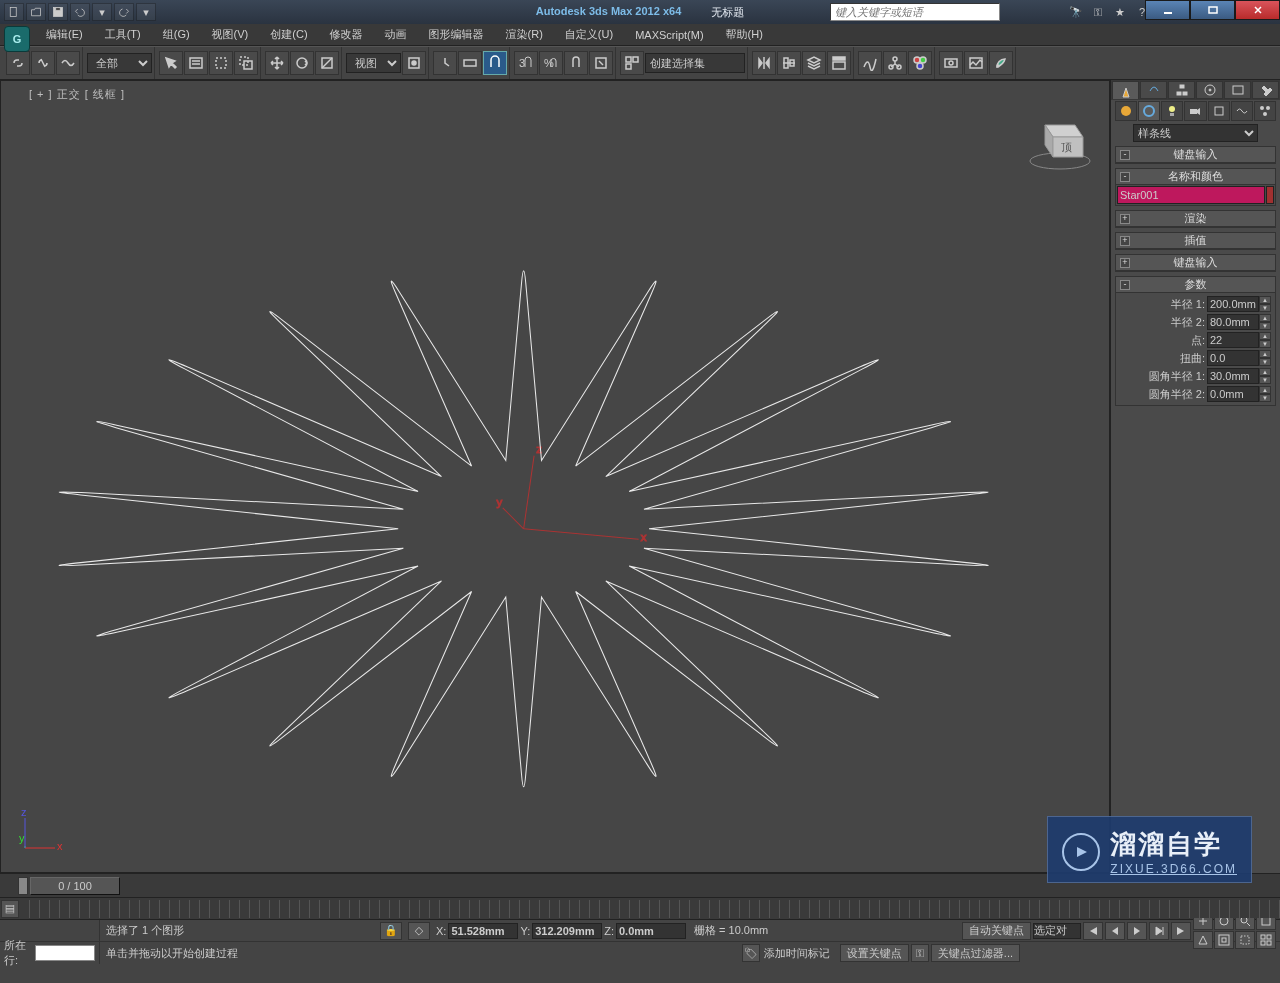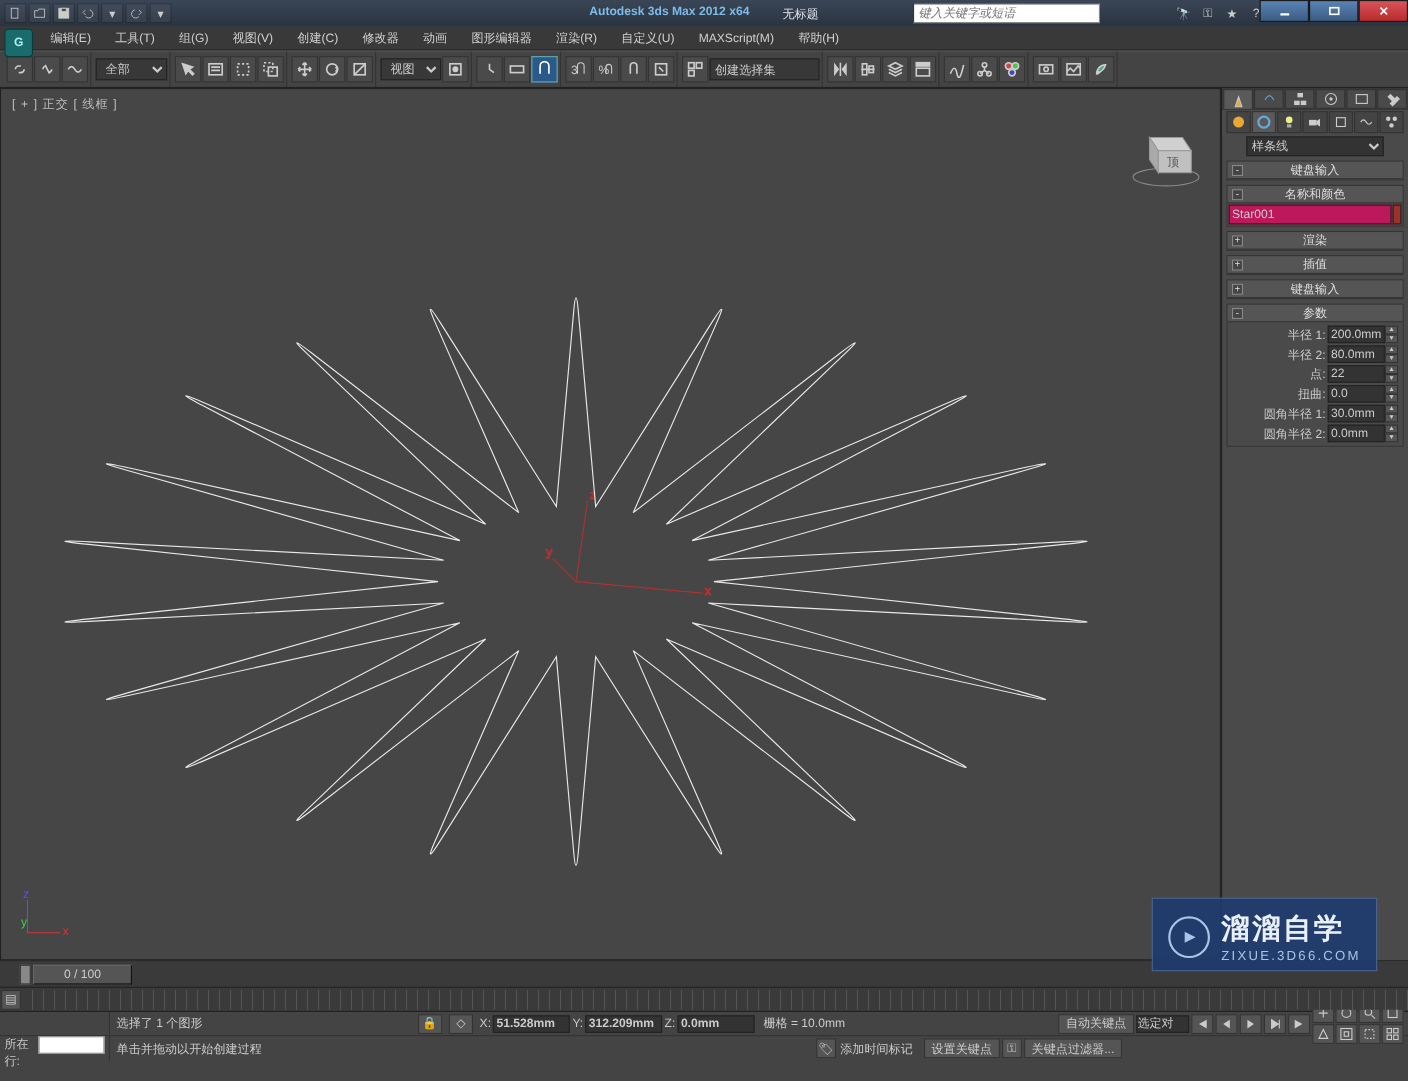--- a/index.html
+++ b/index.html
@@ -34,21 +34,21 @@
   .tb-btn { width:24px; height:24px; background:#4a4a4a; border:1px solid #333; display:flex;align-items:center;justify-content:center; cursor:pointer;}
   .tb-btn.active { background:#2a5a8a; border:1px solid #6aa;}
   .tb-btn svg { width:16px;height:16px; stroke:#ccc; fill:none; stroke-width:1.5;}
   .tb-select { height:20px; background:#383838; border:1px solid #222; color:#ccc; padding:0 4px;}
   .tb-select.wide{width:65px;} .tb-select.view{width:55px;}
   .tb-input-sel { width:100px; height:20px; background:#383838; border:1px solid #222; color:#ccc; padding:0 4px;}
 
   
   .main { position:absolute; top:80px; left:0; right:0; bottom:110px; display:flex; }
   .viewport-wrap { flex:1; background:#464646; position:relative; border:1px solid #222;}
-  .viewport-label { position:absolute; left:10px; top:6px; color:#bfbfbf; letter-spacing:1px;}
+  .viewport-label { position:absolute; left:0; top:6px; color:#bfbfbf; letter-spacing:1px;padding-left:28px;}
   .viewport { width:100%; height:100%;}
   .viewcube { position:absolute; right:14px; top:24px; width:70px; height:70px; }
   .axis-tripod { position:absolute; left:14px; bottom:14px; width:50px; height:50px;}
 
   
   .cmd-panel { width:170px; background:#4a4a4a; border-left:1px solid #222; display:flex; flex-direction:column;}
   .cmd-tabs { height:20px; background:#383838; display:flex; gap:1px; padding:1px;}
   .cmd-tab { flex:1; height:18px; background:#4a4a4a; border:1px solid #333; display:flex;align-items:center;justify-content:center; cursor:pointer;}
   .cmd-tab.active { background:#5a5a5a; border-bottom:none;}
   .cmd-tab svg{width:14px;height:14px;stroke:#ccc;fill:none;}
@@ -85,42 +85,42 @@
   .timeline { height:24px; display:flex; align-items:center; position:relative; background:#3a3a3a; border-bottom:1px solid #222;}
   .time-slider { position:absolute; left:30px; width:90px; height:18px; background:#555; border:1px outset #666; display:flex;align-items:center;justify-content:center; color:#ccc; cursor:grab;}
   .time-handle{position:absolute;left:18px;width:10px;height:18px;background:#888;border:1px solid #333;}
   .track-row{height:22px;display:flex;align-items:center;background:#3a3a3a;border-bottom:1px solid #222;}
   .track-btn{width:18px;height:18px;background:#555;border:1px solid #333;margin:0 1px;cursor:pointer;display:flex;align-items:center;justify-content:center;}
   .track-ruler{flex:1;height:18px;background:repeating-linear-gradient(90deg,#3a3a3a 0,#3a3a3a 9px,#555 9px,#555 10px);position:relative;}
   
   .status-rows{display:flex;flex-direction:column;}
   .status-row{height:22px;display:flex;align-items:center;border-bottom:1px solid #333;}
   .status-row2{height:22px;display:flex;align-items:center;}
-  .status-left{width:100px;display:flex;padding:0 4px;gap:4px;height:100%;border-right:1px solid #333;}
+  .status-left{width:100px;display:flex;align-items:center;padding:0 4px;gap:4px;height:100%;border-right:1px solid #333;}
   .row-label-input{width:60px;height:16px;background:#fff;border:1px solid #888;}
   .status-msg{flex:0 0 auto; padding:0 6px;color:#ccc;min-width:280px;}
   .coord-group{display:flex;align-items:center;gap:2px;}
   .coord-group span{color:#ccc;}
   .coord-input{width:70px;height:16px;background:#333;border:1px solid #222;color:#ccc;padding:0 2px;font-weight:bold;}
   .grid-info{padding:0 8px;color:#ccc;}
   .right-controls{margin-left:auto;display:flex;align-items:center;gap:2px;padding-right:4px;}
   .auto-key-btn{height:18px;padding:0 6px;background:#555;border:1px solid #333;color:#ccc;cursor:pointer;}
   .sel-drop{width:48px;height:16px;background:#333;border:1px solid #222;color:#ccc;}
   .play-btn{width:20px;height:18px;background:#555;border:1px solid #333;display:flex;align-items:center;justify-content:center;cursor:pointer;}
   .play-btn svg{width:10px;height:10px;fill:#ccc;}
   .nav-cluster{display:grid;grid-template-columns:repeat(4,20px);grid-template-rows:repeat(2,18px);gap:1px;}
   .nav-btn{background:#555;border:1px solid #333;cursor:pointer;display:flex;align-items:center;justify-content:center;}
   .nav-btn svg{width:12px;height:12px;stroke:#ccc;fill:none;}
   
   .watermark{position:absolute;right:28px;bottom:100px;background:rgba(30,60,110,0.92);padding:10px 14px 6px;display:flex;align-items:center;gap:10px;border:1px solid rgba(180,200,230,0.3);}
   .watermark .logo{width:38px;height:38px;border:2px solid #a8c4e8;border-radius:50%;display:flex;align-items:center;justify-content:center;}
   .watermark .logo svg{width:18px;height:18px;fill:#a8c4e8;}
   .watermark .txt{display:flex;flex-direction:column;align-items:flex-start;}
   .watermark .big{color:#e8eff8;font-size:26px;font-weight:bold;letter-spacing:2px;}
-  .watermark .small{color:#a8c4e8;font-size:12px;letter-spacing:2px;}
+  .watermark .small{color:#a8c4e8;font-size:12px;letter-spacing:2px;text-decoration:underline;}
 </style>
 </head>
 <body>
 
 <div class="titlebar">
   <div class="quick-access">
     <div class="qa-btn">
         <svg viewBox="0 0 16 16">
           <rect x="3" y="2" width="8" height="12" fill="none" stroke="#ccc"></rect>
         </svg>

